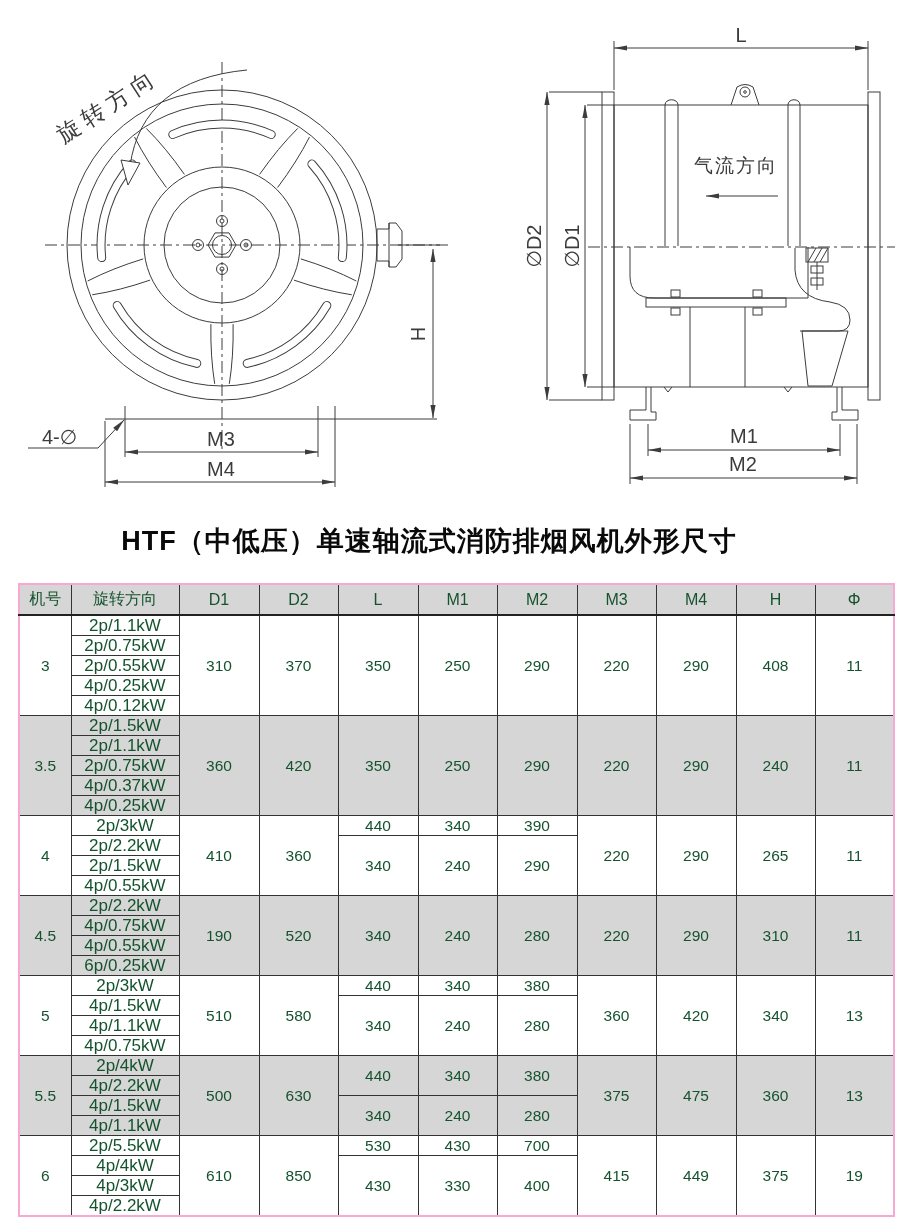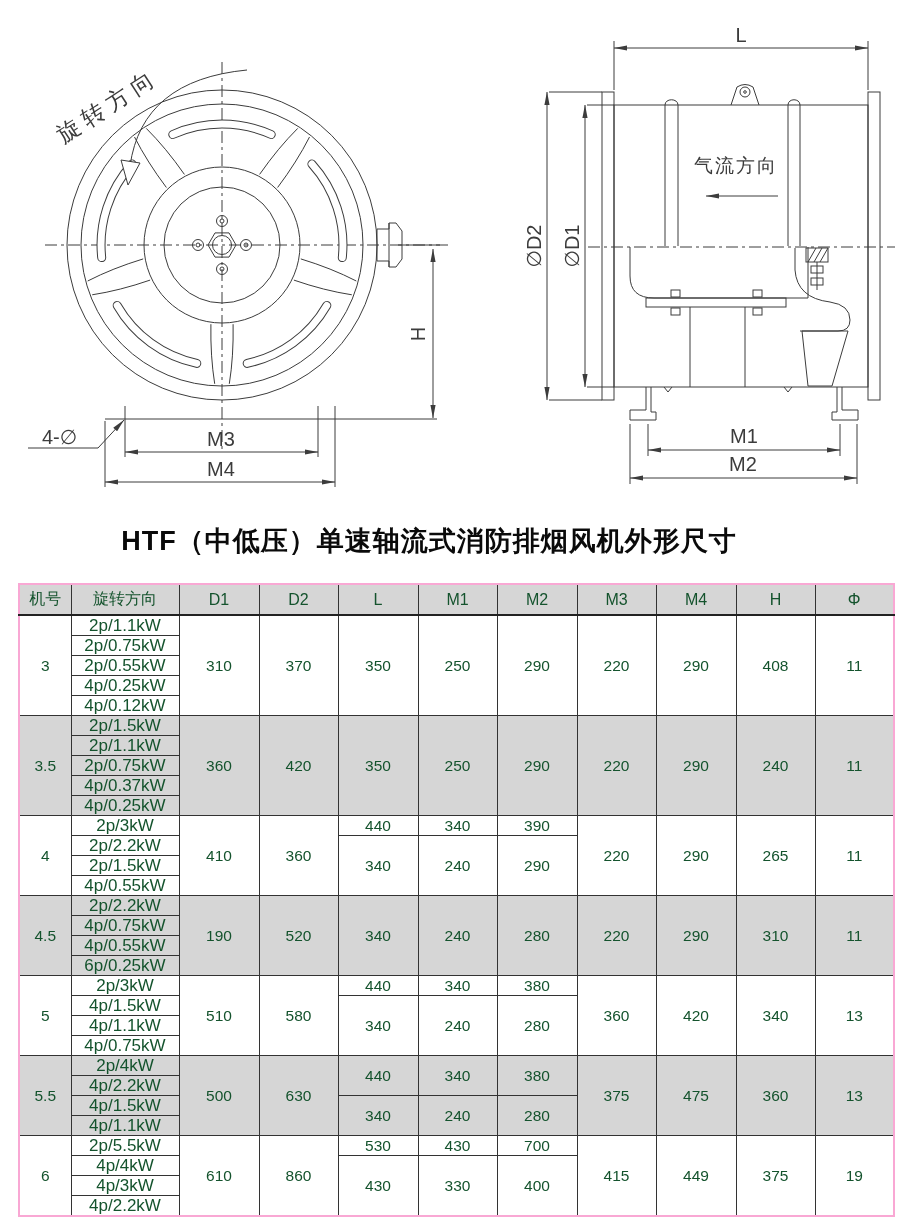--- a/index.html
+++ b/index.html
@@ -377,21 +377,21 @@
             <td rowspan="2">240</td>
             <td rowspan="2">280</td>
           </tr>
           <tr class="shaded">
             <td class="motor">4p/1.1kW</td>
           </tr>
           <tr>
             <td rowspan="4">6</td>
             <td class="motor">2p/5.5kW</td>
             <td rowspan="4">610</td>
-            <td rowspan="4">860</td>
+            <td rowspan="4">850</td>
             <td>530</td>
             <td>430</td>
             <td>700</td>
             <td rowspan="4">415</td>
             <td rowspan="4">449</td>
             <td rowspan="4">375</td>
             <td rowspan="4">19</td>
           </tr>
           <tr>
             <td class="motor">4p/4kW</td>

